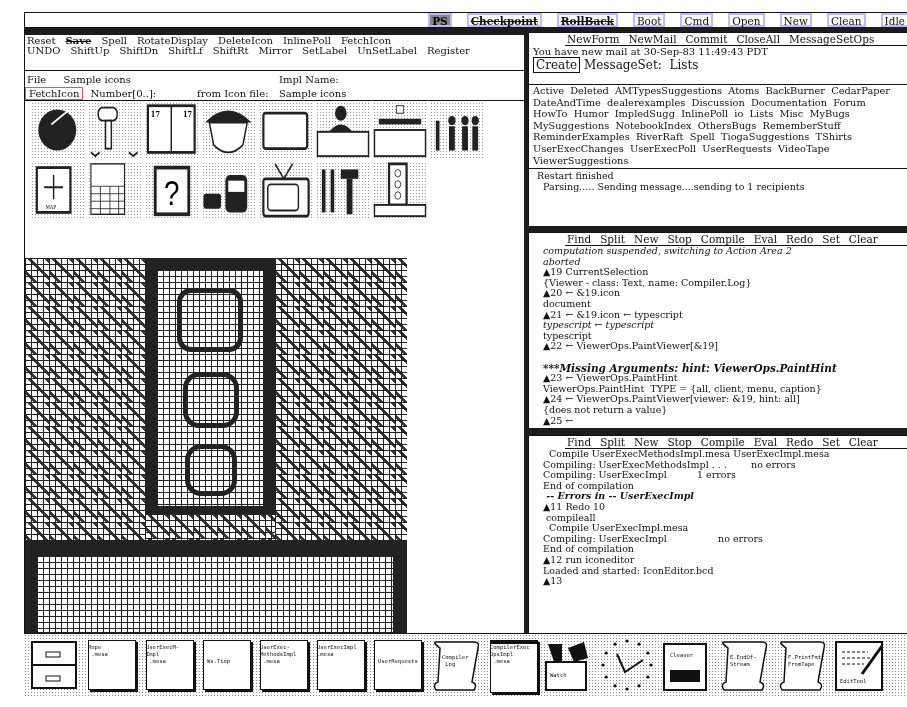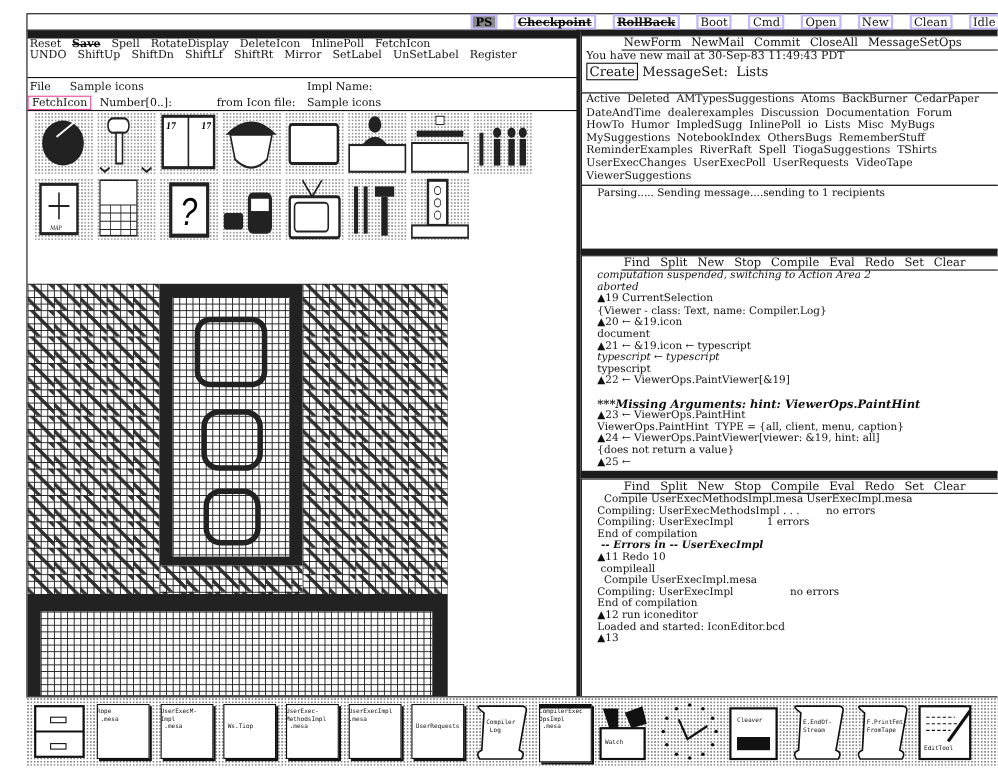--- a/index.html
+++ b/index.html
@@ -21,21 +21,21 @@
   #menu1 { left:2px; top:8px; font-size:10px; line-height:10.3px; white-space:nowrap; }
   #menu1 .row span { margin-right:10px; }
   #menu1 .row span.save { font-weight:bold; text-decoration:line-through; }
   .hline { height:1px; background:#111; }
   #fileline { left:2px; top:46px; font-size:10px; white-space:nowrap; }
   #fetchline { left:0; top:60px; font-size:10px; white-space:nowrap; }
   #fetchline .btn { border:1px solid #ec4899; padding:0 3px; }
 
   
   .gicon { position:absolute; width:74px; height:58px;
-    background-image: radial-gradient(#999 0.6px, transparent 0.7px); background-size:3px 3px;font-style:italic; }
+    background-image: radial-gradient(#999 0.6px, transparent 0.7px); background-size:3px 3px; }
   .gicon svg { position:absolute; left:0; top:0; }
 
   
   #grid { left:0; top:230px; width:382px; height:376px; background:#222; }
   .grid-fine { background-color:#fff;
     background-image:
       linear-gradient(#222 1px, transparent 1px),
       linear-gradient(90deg, #222 1px, transparent 1px);
     background-size:6px 6px; }
   .dither { background-color:#fff;
@@ -237,21 +237,21 @@
 
 <div class="abs rwin" style="top:32px;height:51px;">
   <div id="mailmenu" class="menuline"><span>NewForm</span><span>NewMail</span><span>Commit</span><span>CloseAll</span><span>MessageSetOps</span></div>
   <div class="txt" style="font-size:10px;line-height:12.5px;">You have new mail at 30-Sep-83 11:49:43 PDT</div>
   <div class="txt" style="font-size:12px;line-height:12.5px;"><span class="boxed">Create</span> <span>MessageSet:</span>  <span>Lists</span></div>
 </div>
 <div class="abs rwin" style="top:84px;height:83px;border-top:1px solid #111;">
   <div id="msetlist" class="txt" style="font-size:9.8px;line-height:11.6px;padding-left:4px;"><div><span>Active</span>  <span>Deleted</span>  <span>AMTypesSuggestions</span>  <span>Atoms</span>  <span>BackBurner</span>  <span>CedarPaper</span>  </div><div><span>DateAndTime</span>  <span>dealerexamples</span>  <span>Discussion</span>  <span>Documentation</span>  <span>Forum</span>  </div><div><span>HowTo</span>  <span>Humor</span>  <span>ImpledSugg</span>  <span>InlinePoll</span>  <span>io</span>  <span>Lists</span>  <span>Misc</span>  <span>MyBugs</span>  </div><div><span>MySuggestions</span>  <span>NotebookIndex</span>  <span>OthersBugs</span>  <span>RememberStuff</span>  </div><div><span>ReminderExamples</span>  <span>RiverRaft</span>  <span>Spell</span>  <span>TiogaSuggestions</span>  <span>TShirts</span>  </div><div><span>UserExecChanges</span>  <span>UserExecPoll</span>  <span>UserRequests</span>  <span>VideoTape</span>  </div><div><span>ViewerSuggestions</span>  </div></div>
 </div>
 <div class="abs rwin" style="top:168px;height:58px;">
-  <div id="maillog" class="txt" style="padding-top:2px;padding-left:8px;"><div>  Parsing..... Sending message....sending to 1 recipients</div></div>
+  <div id="maillog" class="txt" style="padding-top:2px;padding-left:8px;"><div>Restart finished</div><div>  Parsing..... Sending message....sending to 1 recipients</div></div>
 </div>
 
 <div class="abs blackband" style="left:528px;top:226px;width:379px;height:6px;"></div>
 
 <div class="abs rwin" style="top:232px;height:196px;">
   <div id="exec1menu" class="menuline"><span>Find</span><span>Split</span><span>New</span><span>Stop</span><span>Compile</span><span>Eval</span><span>Redo</span><span>Set</span><span>Clear</span></div>
   <div id="exec1body" class="txt" style="padding-left:14px;"><div style="font-style: italic;">computation suspended, switching to Action Area 2</div><div style="font-style: italic;">aborted</div><div>▲19 CurrentSelection</div><div>{Viewer - class: Text, name: Compiler.Log}</div><div>▲20 ← &amp;19.icon</div><div>document</div><div>▲21 ← &amp;19.icon ← typescript</div><div style="font-style: italic;">typescript ← typescript</div><div>typescript</div><div>▲22 ← ViewerOps.PaintViewer[&amp;19]</div><div>&nbsp;</div><div style="font-style: italic; font-weight: bold; font-size: 10.5px;">***Missing Arguments: hint: ViewerOps.PaintHint</div><div>▲23 ← ViewerOps.PaintHint</div><div>ViewerOps.PaintHint  TYPE = {all, client, menu, caption}</div><div>▲24 ← ViewerOps.PaintViewer[viewer: &amp;19, hint: all]</div><div>{does not return a value}</div><div>▲25 ←</div></div>
 </div>
 
 <div class="abs blackband" style="left:528px;top:428px;width:379px;height:7px;"></div>

